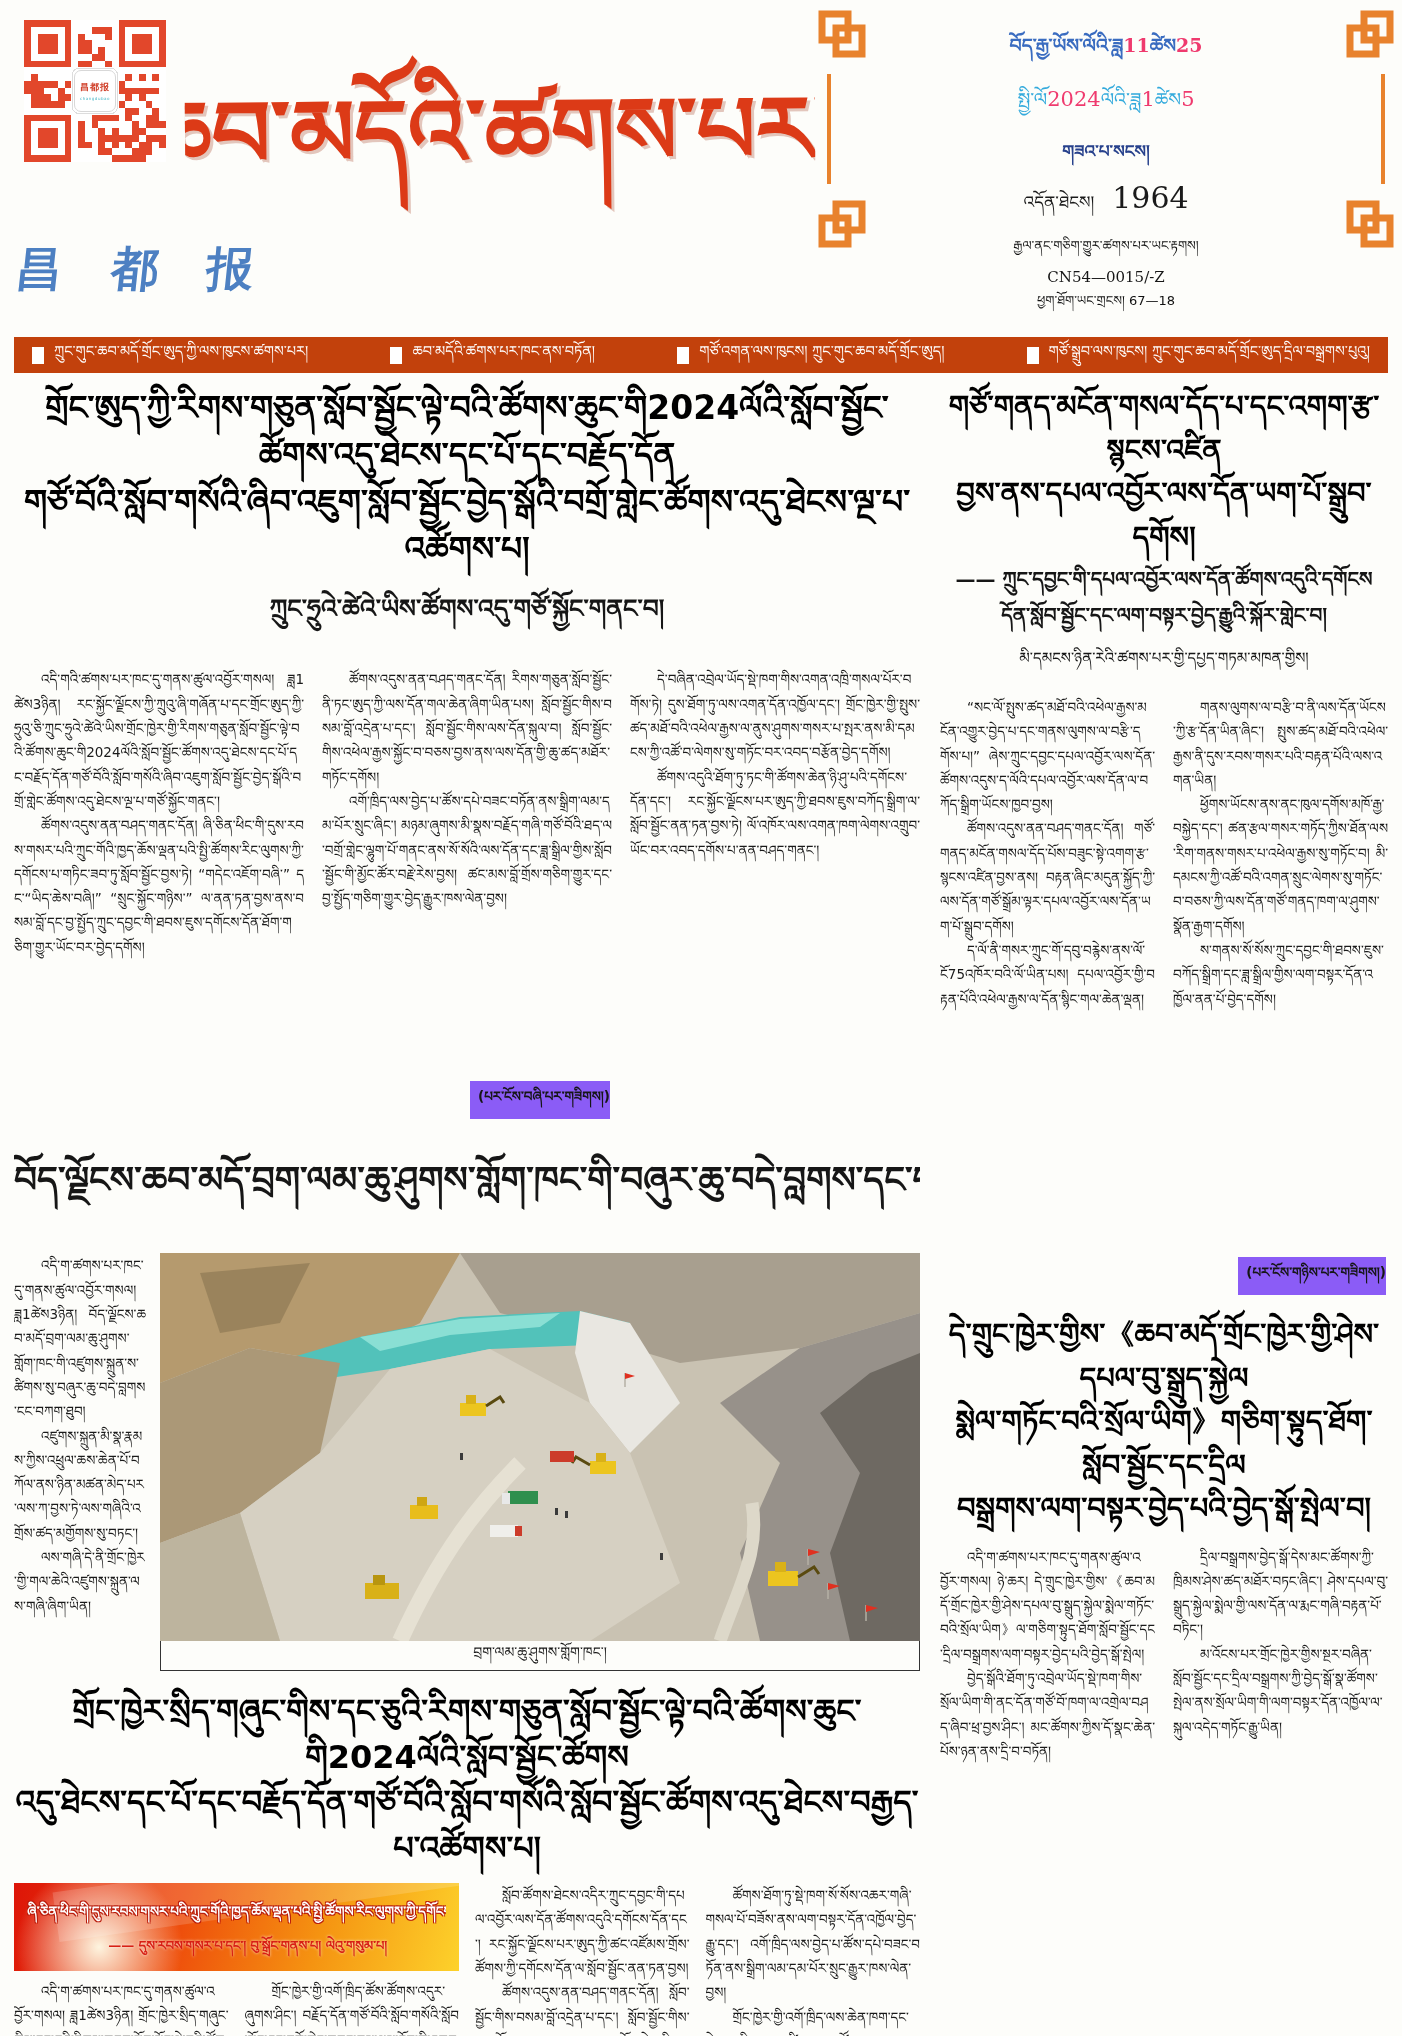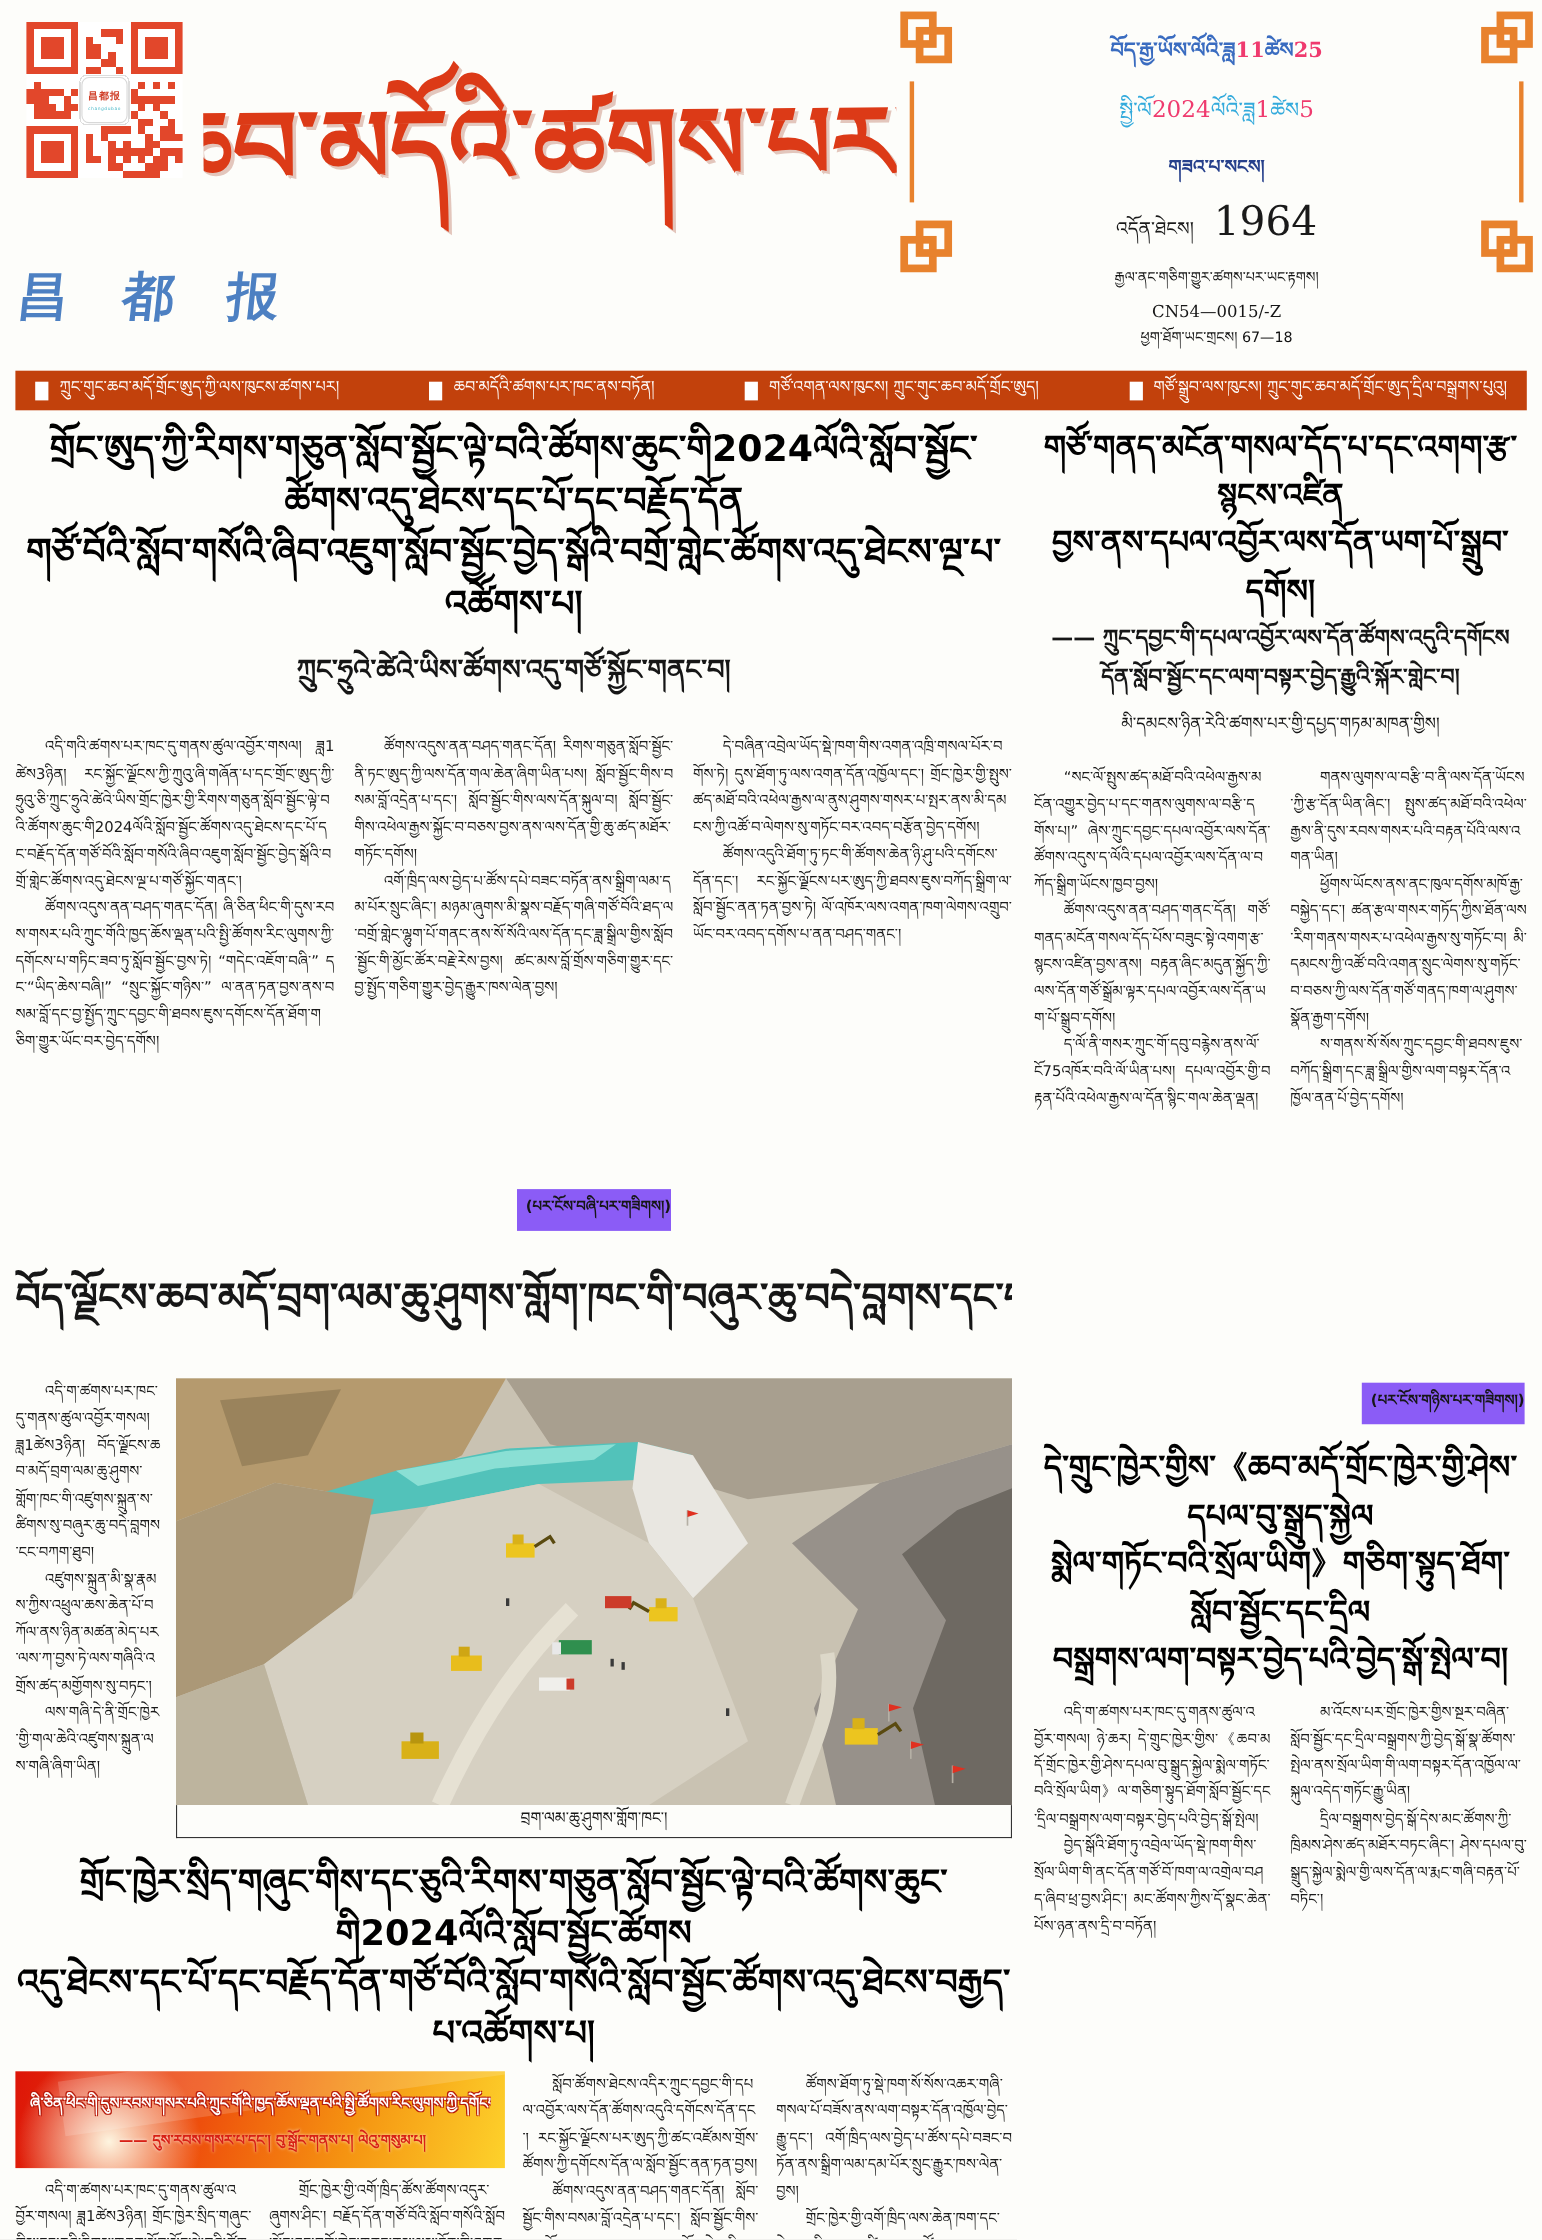--- a/index.html
+++ b/index.html
@@ -30,21 +30,21 @@
   .knot.tl{left:-8px;top:-8px}.knot.tr{right:-8px;top:-8px}
   .knot.bl{left:-8px;bottom:-8px}.knot.br{right:-8px;bottom:-8px}
   .info-inner{position:absolute;left:64px;right:64px;top:10px;bottom:8px;display:flex;
             flex-direction:column;align-items:center;justify-content:space-between;text-align:center}
   .dl1{font-size:19px;font-weight:bold;color:#3a6cc0}
   .dl1 .num{color:#ef3a6e;font-family:"DejaVu Serif","Liberation Serif",serif}
   .dl2{font-size:19px;font-weight:normal;color:#33aadc}
   .dl2 .num{color:#ef3a6e;font-family:"DejaVu Serif","Liberation Serif",serif;font-size:21px}
   .weekday{font-size:17px;font-weight:bold;color:#27418c}
   .issue-line{font-size:17px;color:#1a1a1a;display:flex;align-items:baseline;gap:18px}
-  .issue-line .issue-no{font-size:37px;font-family:"DejaVu Serif","Liberation Serif",serif}
+  .issue-line .issue-no{font-size:30px;font-family:"DejaVu Serif","Liberation Serif",serif}
   .registry{font-size:13px;color:#111}
   .cnno{font-size:15px;font-family:"DejaVu Serif","Liberation Serif",serif}
   .codeline{font-size:13px;color:#111}
 
   
   .blue-bar{position:absolute;left:14px;right:14px;top:337px;height:36px;background:#c2410c;
             display:flex;align-items:center;justify-content:space-between;padding:0 18px}
   .bar-item{display:flex;align-items:center;gap:10px;color:#fff;font-size:14.5px;white-space:nowrap}
   .bar-sq{width:12px;height:17px;background:#fff;flex:0 0 auto}
 
@@ -456,22 +456,22 @@
         <div class="r-hl">དེ་གྲུང་ཁྱེར་གྱིས་《ཆབ་མདོ་གྲོང་ཁྱེར་གྱི་ཤེས་དཔལ་བུ་སྒྲུད་སྐྱེལ</div>
         <div class="r-hl">སྨེལ་གཏོང་བའི་སྲོལ་ཡིག》གཅིག་སྟུད་ཐོག་སློབ་སྦྱོང་དང་དྲིལ</div>
         <div class="r-hl">བསྒྲགས་ལག་བསྟར་བྱེད་པའི་བྱེད་སྒོ་སྤེལ་བ།</div>
         <div class="cols">
           <div class="col">
               <p class="bp">འདི་ག་ཚགས་པར་ཁང་དུ་གནས་ཚུལ་འབྱོར་གསལ། ཉེ་ཆར། དེ་གྲུང་ཁྱེར་གྱིས་《ཆབ་མདོ་གྲོང་ཁྱེར་གྱི་ཤེས་དཔལ་བུ་སྒྲུད་སྐྱེལ་སྨེལ་གཏོང་བའི་སྲོལ་ཡིག》ལ་གཅིག་སྟུད་ཐོག་སློབ་སྦྱོང་དང་དྲིལ་བསྒྲགས་ལག་བསྟར་བྱེད་པའི་བྱེད་སྒོ་སྤེལ།</p>
               <p class="bp">བྱེད་སྒོའི་ཐོག་ཏུ་འབྲེལ་ཡོད་སྡེ་ཁག་གིས་སྲོལ་ཡིག་གི་ནང་དོན་གཙོ་བོ་ཁག་ལ་འགྲེལ་བཤད་ཞིབ་ཕྲ་བྱས་ཤིང་། མང་ཚོགས་ཀྱིས་དོ་སྣང་ཆེན་པོས་ཉན་ནས་དྲི་བ་བཏོན།</p>
             </div>
           <div class="col">
             <div>
+                <p class="bp">དྲིལ་བསྒྲགས་བྱེད་སྒོ་དེས་མང་ཚོགས་ཀྱི་ཁྲིམས་ཤེས་ཚད་མཐོར་བཏང་ཞིང་། ཤེས་དཔལ་བུ་སྒྲུད་སྐྱེལ་སྨེལ་གྱི་ལས་དོན་ལ་རྨང་གཞི་བརྟན་པོ་བཏིང་།</p>
                 <p class="bp">མ་འོངས་པར་གྲོང་ཁྱེར་གྱིས་སྔར་བཞིན་སློབ་སྦྱོང་དང་དྲིལ་བསྒྲགས་ཀྱི་བྱེད་སྒོ་སྣ་ཚོགས་སྤེལ་ནས་སྲོལ་ཡིག་གི་ལག་བསྟར་དོན་འཁྱོལ་ལ་སྐུལ་འདེད་གཏོང་རྒྱུ་ཡིན།</p>
-                <p class="bp">དྲིལ་བསྒྲགས་བྱེད་སྒོ་དེས་མང་ཚོགས་ཀྱི་ཁྲིམས་ཤེས་ཚད་མཐོར་བཏང་ཞིང་། ཤེས་དཔལ་བུ་སྒྲུད་སྐྱེལ་སྨེལ་གྱི་ལས་དོན་ལ་རྨང་གཞི་བརྟན་པོ་བཏིང་།</p>
               </div>
 
           </div>
         </div>
       </section>
 
     </div>
   </div>
 </div>
 

